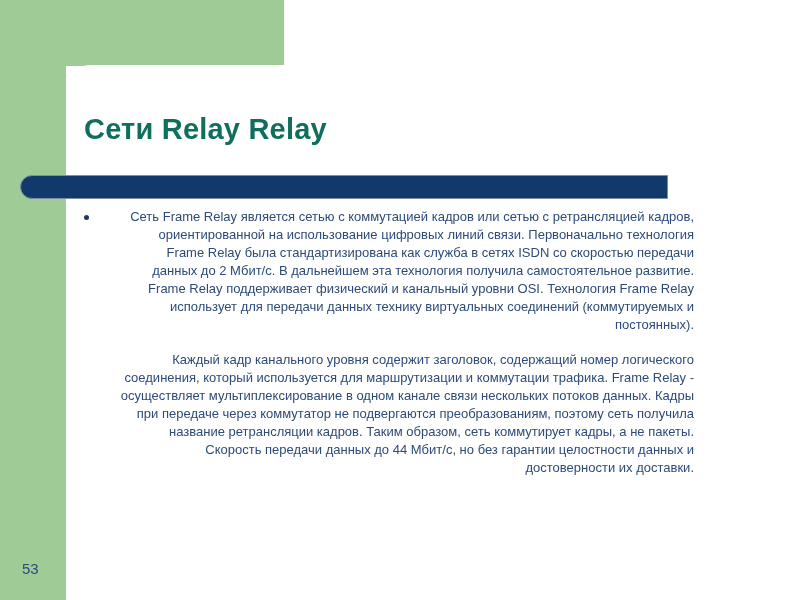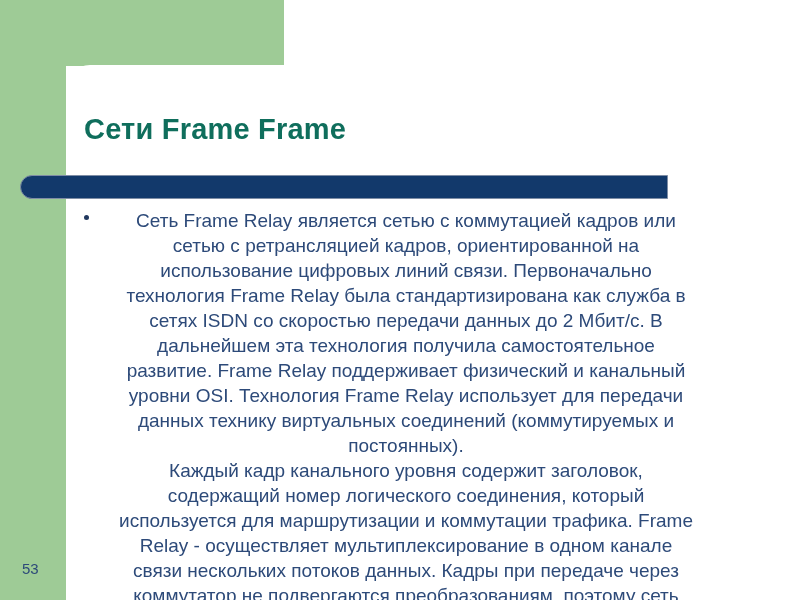--- a/index.html
+++ b/index.html
@@ -94,26 +94,27 @@
     left: 4px;
     top: 7px;
     width: 5px;
     height: 5px;
     border-radius: 50%;
     background: #22395F;
   }
   .para {
     margin: 0;
     padding: 0 0 0 38px;
-    font-size: 19px;
-    line-height: 25px;
+    font-size: 13px;
+    line-height: 18px;
     color: #2D4A79;
-    text-align: center;
+    text-align: right;
   }
   .para.second {
+    margin-top: 17px;
   }
 
   
   .page-number {
     position: absolute;
     left: 22px;
     top: 561px;
     font-size: 15px;
     color: #2D4A79;
     line-height: 1;
@@ -122,21 +123,21 @@
 </head>
 <body>
 
 <div id="slide">
 
   <div class="green-left-strip"></div>
   <div class="green-top-block"></div>
 
   <div class="white-panel"></div>
 
-  <div class="slide-title">Сети Frame Frame</div>
+  <div class="slide-title">Сети Relay Relay</div>
 
   <div class="divider-bar"></div>
 
   <div class="body-block">
     <div class="bullet-row">
       <span class="bullet-dot"></span>
       <p class="para first">Сеть Frame Relay является сетью с коммутацией кадров или сетью с ретрансляцией кадров, ориентированной на использование цифровых линий связи. Первоначально технология Frame Relay была стандартизирована как служба в сетях ISDN со скоростью передачи данных до 2 Мбит/с. В дальнейшем эта технология получила самостоятельное развитие. Frame Relay поддерживает физический и канальный уровни OSI. Технология Frame Relay использует для передачи данных технику виртуальных соединений (коммутируемых и постоянных).</p>
     </div>
     <p class="para second">Каждый кадр канального уровня содержит заголовок, содержащий номер логического соединения, который используется для маршрутизации и коммутации трафика. Frame Relay - осуществляет мультиплексирование в одном канале связи нескольких потоков данных. Кадры при передаче через коммутатор не подвергаются преобразованиям, поэтому сеть получила название ретрансляции кадров. Таким образом, сеть коммутирует кадры, а не пакеты. Скорость передачи данных до 44 Мбит/с, но без гарантии целостности данных и достоверности их доставки.</p>
   </div>

